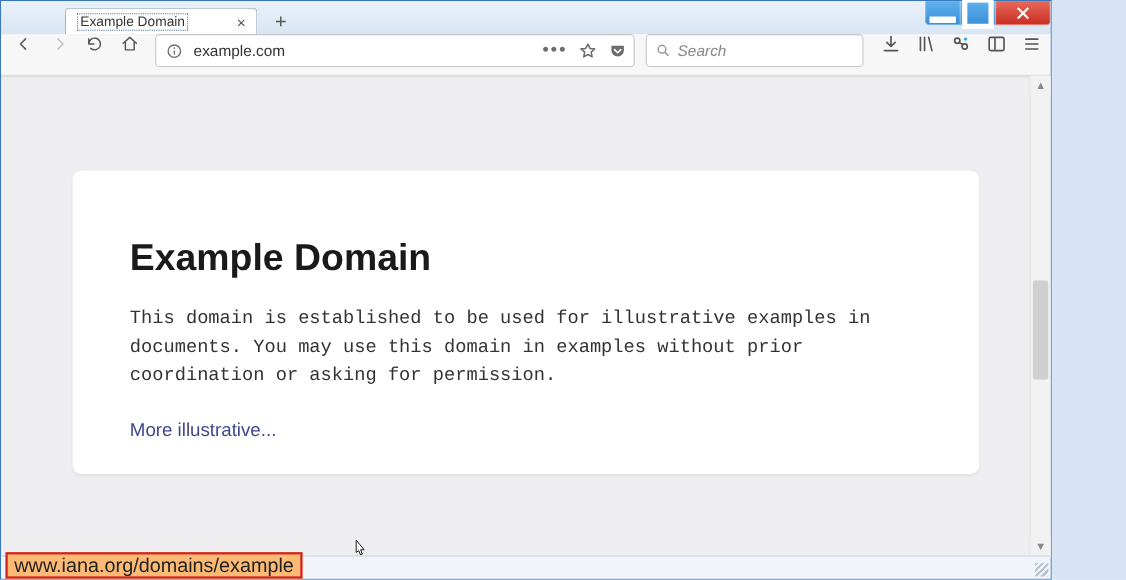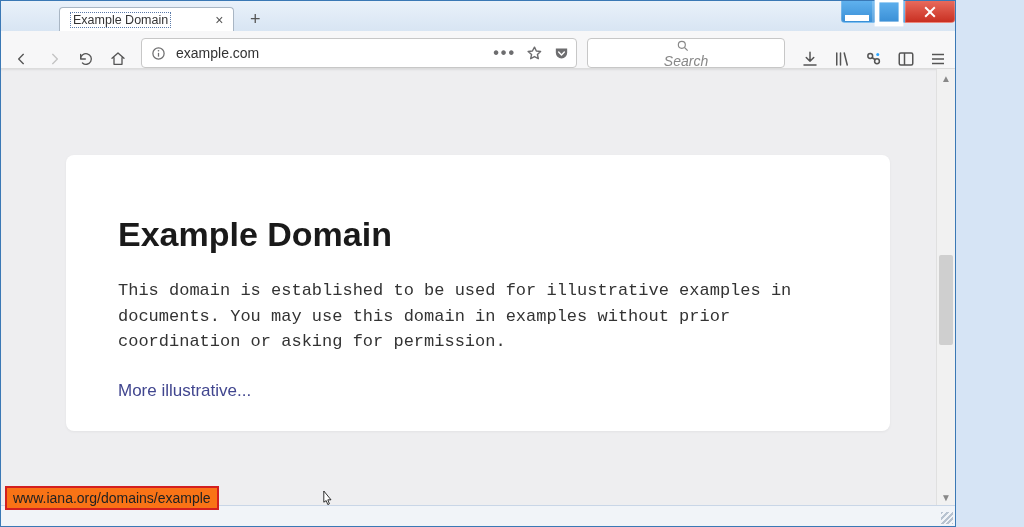--- a/index.html
+++ b/index.html
@@ -29,37 +29,37 @@
          height:24px; padding:0 10px; font-size:12.5px; color:#333; box-sizing:border-box;}
   .tab .tx { border:1px dotted #5a7aa9; padding:0 2px; }
   .tab .x { margin-left:36px; font-size:14px; color:#555; cursor:pointer; }
   .newtab { margin-left:8px; width:24px; height:22px; display:flex; align-items:center;
             justify-content:center; color:#555; font-size:18px; cursor:pointer;
             border:1px solid transparent; border-radius:3px;}
 
   
   .toolbar { position:absolute; top:30px; left:0; right:0; height:38px;
              background:#f7f7f8; border-bottom:1px solid #dcdcdc;
-             display:flex; align-items:flex-end; gap:10px; padding:0 8px; box-sizing:border-box;}
+             display:flex; align-items:flex-start; gap:10px; padding:0 8px; box-sizing:border-box;}
   .nav { display:flex; align-items:center; gap:14px; padding:0 4px;}
   .nav .btn { width:18px; height:18px; display:flex; align-items:center; justify-content:center;
               color:#555; cursor:pointer; }
   .nav .btn.disabled { color:#c3c3c3; cursor:default;}
   .nav .btn svg { width:16px; height:16px; }
 
   .urlbar, .searchbar { display:flex; align-items:center; background:#fff;
             border:1px solid #c7c7c7; border-radius:4px; height:28px; }
   .urlbar { flex:1; padding:0 6px 0 8px; }
   .urlbar .infoico { width:16px; height:16px; display:flex; align-items:center;
                      justify-content:center; color:#6f6f70; margin-right:8px;}
   .urlbar .addr { flex:1; border:none; outline:none; font-size:14px; color:#333; background:transparent;}
   .urlbar .right { display:flex; align-items:center; gap:10px; color:#6d6d6f;}
   .urlbar .right span { display:flex; align-items:center; justify-content:center; cursor:pointer;}
 
-  .searchbar { width:180px; padding:0 8px; color:#888;flex-direction:column; }
+  .searchbar { width:180px; padding:0 8px; color:#888; }
   .searchbar .mag { margin-right:6px; display:flex;}
   .searchbar .ph { font-style:italic; font-size:14px; }
 
   .spacer-right { display:flex; align-items:center; gap:14px; padding-left:6px; }
   .spacer-right .ib { width:18px; height:18px; display:flex; align-items:center;
                       justify-content:center; color:#555; cursor:pointer; }
   .spacer-right .ib svg { width:18px; height:18px; }
 
   
   .viewport { position:absolute; top:68px; left:0; right:0; bottom:20px; background:#eeeef0;
@@ -75,23 +75,23 @@
   .scrollbar { position:absolute; top:0; right:0; bottom:0; width:18px;
                background:#f1f1f1; border-left:1px solid #e0e0e0; }
   .strack-up, .strack-down { height:18px; background:#f1f1f1; display:flex;
                              align-items:center; justify-content:center; color:#888; font-size:10px;}
   .sthumb { position:absolute; top:186px; right:2px; width:14px; height:90px;
             background:#cfcfcf; border-radius:2px; }
 
   
   .statusbar { position:absolute; bottom:0; left:0; right:0; height:20px;
                background:#f1f4f8; border-top:1px solid #c9d6e7; }
-  .status-text { position:absolute; left:4px; bottom:16px; height:20px; line-height:20px;
-                 padding:0 6px; font-size:14px; color:#222;
-                 border:2px solid #d31f1f; background:#f97316; }
+  .status-text { position:absolute; left:4px; bottom:0; height:20px; line-height:20px;
+                 padding:0 6px; font-size:18px; color:#222;
+                 border:2px solid #d31f1f; background:#fdba74; }
   .resize-grip { position:absolute; right:2px; bottom:2px; width:12px; height:12px;
                  background:repeating-linear-gradient(135deg,#b8c3d0 0 2px,transparent 2px 4px); }
 </style>
 </head>
 <body>
 
 <div class="window">
 
   <div class="titlebar">
     <div class="tabstrip">

